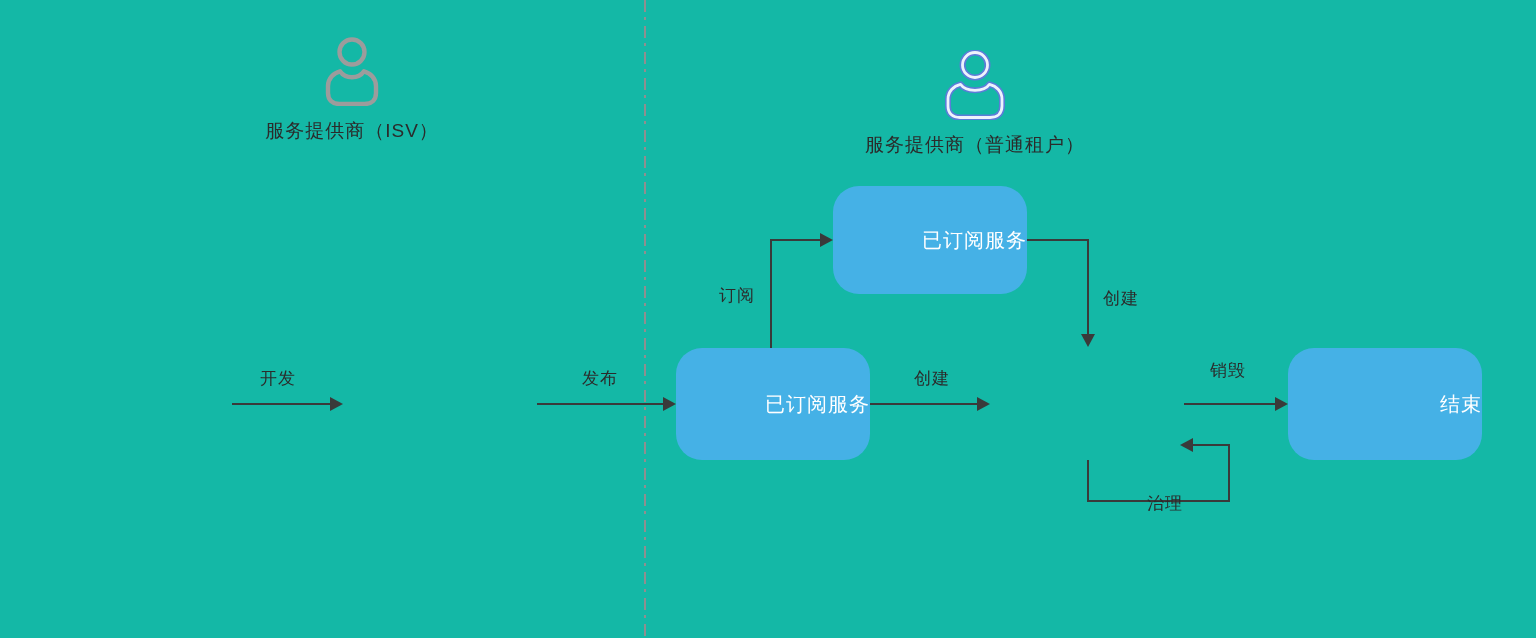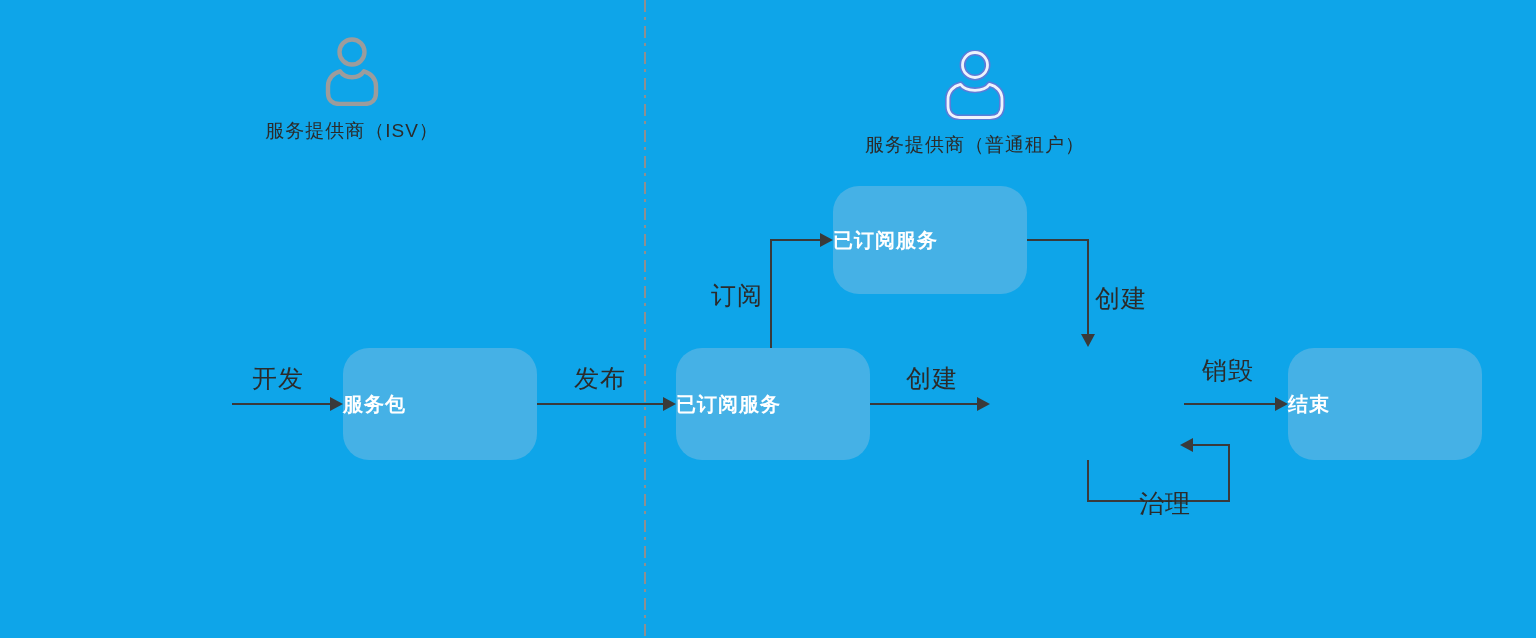--- a/index.html
+++ b/index.html
@@ -1,45 +1,45 @@
 <!DOCTYPE html>
 <html style="--node-fill: #45b1e6; --node-text: #ffffff; --edge: #3a3a3a; --label-text: #2b2b2b; --divider: #8f8f8f; --actor-gray: #9c9c9c; --actor-blue: #5c7cd8; --actor-blue-light: #eef3fc;"><head>
 <meta charset="utf-8">
 <style>
   html,body{margin:0;padding:0;background:#ffffff;}
   .canvas{
-    position:relative;width:1536px;height:638px;background:#0ea5e9;
+    position:relative;width:1536px;height:638px;background:#14b8a6;
     font-family:"Liberation Sans","DejaVu Sans",sans-serif;overflow:hidden;
   }
   .divider{
     position:absolute;left:644px;top:0;width:2px;height:638px;
     background:repeating-linear-gradient(to bottom,
       var(--divider) 0 12px, transparent 12px 17px,
       var(--divider) 17px 20px, transparent 20px 26px);
   }
   .node{
     position:absolute;width:194px;height:112px;border-radius:26px;
     background:var(--node-fill);color:var(--node-text);
-    display:flex;align-items:center;justify-content:flex-start;
-    font-size:20px;letter-spacing:1px;font-weight:bold;
+    display:flex;align-items:center;justify-content:flex-end;
+    font-size:20px;letter-spacing:1px;
   }
   .n-start{left:38px;top:348px}
   .n-package{left:343px;top:348px}
   .n-product{left:676px;top:348px}
   .n-subscribed{left:833px;top:186px;height:108px}
   .n-instance{left:990px;top:348px}
   .n-end{left:1288px;top:348px}
   .hline{position:absolute;height:2px;background:var(--edge)}
   .vline{position:absolute;width:2px;background:var(--edge)}
   .ah-right{position:absolute;width:0;height:0;border-top:7px solid transparent;border-bottom:7px solid transparent;border-left:13px solid var(--edge)}
   .ah-left{position:absolute;width:0;height:0;border-top:7px solid transparent;border-bottom:7px solid transparent;border-right:13px solid var(--edge)}
   .ah-down{position:absolute;width:0;height:0;border-left:7px solid transparent;border-right:7px solid transparent;border-top:13px solid var(--edge)}
   .edge-label{
     position:absolute;transform:translate(-50%,-50%);
-    font-size:25px;color:var(--label-text);white-space:nowrap;letter-spacing:1px;
+    font-size:17px;color:var(--label-text);white-space:nowrap;letter-spacing:1px;
   }
   .actor{position:absolute;display:flex;flex-direction:column;align-items:center;gap:12px}
   .actor-left{left:242px;top:36px;width:220px}
   .actor-right{left:850px;top:50px;width:250px}
   .actor-label{font-size:19px;color:var(--label-text);white-space:nowrap;letter-spacing:1px}
 </style>
 </head>
 <body>
 
 <div class="canvas">
@@ -61,23 +61,20 @@
         <path d="M4 49 C4 41.5 9.5 36 16.5 34.3 C19 38 23.5 40.3 31 40.3 C38.5 40.3 43 38 45.5 34.3 C52.5 36 58 41.5 58 49 L58 56 C58 63.5 53.5 67.5 46 67.5 L16 67.5 C8.5 67.5 4 63.5 4 56 Z"></path>
       </g>
       <g fill="none" stroke="var(--actor-blue-light)" stroke-width="2.8" stroke-linejoin="round">
         <circle cx="31" cy="15" r="12.5"></circle>
         <path d="M4 49 C4 41.5 9.5 36 16.5 34.3 C19 38 23.5 40.3 31 40.3 C38.5 40.3 43 38 45.5 34.3 C52.5 36 58 41.5 58 49 L58 56 C58 63.5 53.5 67.5 46 67.5 L16 67.5 C8.5 67.5 4 63.5 4 56 Z"></path>
       </g>
     </svg>
     <div class="actor-label">服务提供商（普通租户）</div>
   </div>
 
-  <div class="node n-package">
-    <span>服务包</span>
-  </div>
   <div class="node n-product">
     <span>已订阅服务</span>
   </div>
   <div class="node n-subscribed">
     <span>已订阅服务</span>
   </div>
   <div class="node n-end">
     <span>结束</span>
   </div>
 

